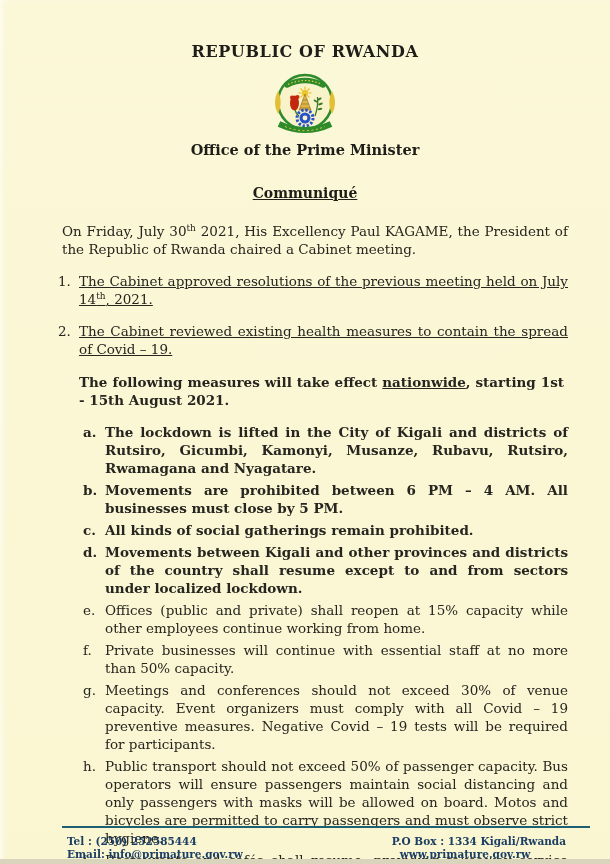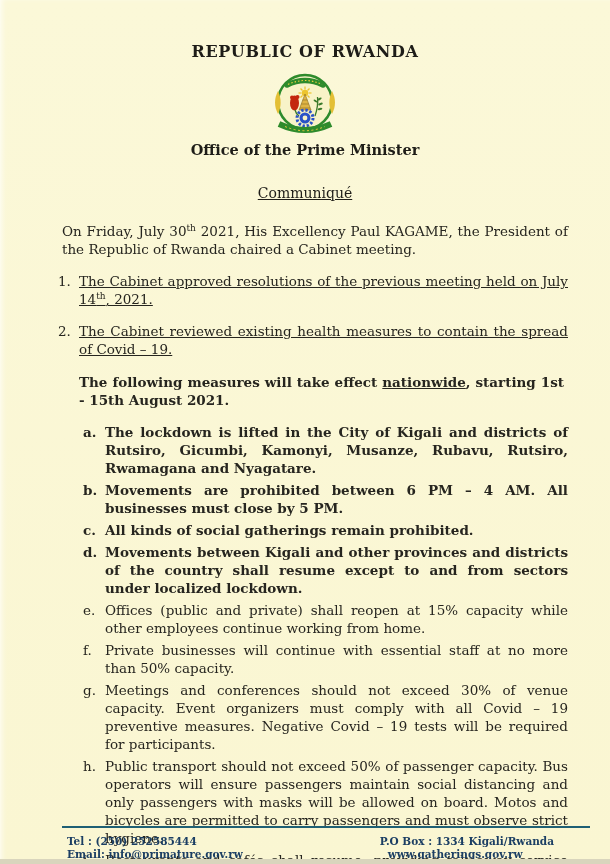--- a/index.html
+++ b/index.html
@@ -23,21 +23,21 @@
     margin:42px 0 5px; text-align:center;
     font-size:16px; font-weight:bold; letter-spacing:.6px; color:#1e1d18;
   }
   .emblem { display:block; margin:0 auto; width:78px; height:74px; }
   .office-title {
     margin:1px 0 0; text-align:center;
     font-size:14.5px; font-weight:bold; color:#1e1d18;
   }
   .communique-title {
     margin:27px 0 0; text-align:center;
-    font-size:14px; font-weight:normal; color:#1e1d18;
+    font-size:14px; font-weight:bold; color:#1e1d18;
   }
   .communique-title span { text-decoration:underline; }
   
   .content {
     margin:21px 42px 0 58px;
     font-size:13.5px; line-height:18px; text-align:justify;
   }
   .intro-par { margin:0 0 0 4px; }
   .num-item { display:flex; margin-top:14px; }
   .num-marker { width:21px; flex-shrink:0; }
@@ -51,21 +51,21 @@
   .let-text { flex:1; }
   .bold { font-weight:bold; }
   
   .footer {
     position:absolute; left:62px; right:20px; top:826px;
     border-top:2px solid #1e5f74; padding-top:7px;
     display:flex; justify-content:space-between;
     font-size:10.5px; font-weight:bold; line-height:13px; color:#1b3e63;
   }
   .footer-left { padding-left:5px; }
-  .footer-right { margin-right:36px; }
+  .footer-right { margin-right:24px; }
   .footer-right .site { margin-left:8px; }
   .link { text-decoration:underline; color:#1b3e63; }
   sup { font-size:9px; line-height:0; }
 </style>
 </head>
 <body>
 
 <div class="page">
 
   <h1 class="country-title">REPUBLIC OF RWANDA</h1>
@@ -186,18 +186,18 @@
     </div>
   </div>
 
   <div class="footer">
     <div class="footer-left">
       <div>Tel : (250) 252585444</div>
       <div><span>Email: </span><span class="link">info@primature.gov.rw</span></div>
     </div>
     <div class="footer-right">
       <div>P.O Box : 1334 Kigali/Rwanda</div>
-      <div class="site"><span class="link">www.gatherings.gov.rw</span></div>
+      <div class="site"><span class="link">www.primature.gov.rw</span></div>
     </div>
   </div>
 
   <div class="scan-bottom"></div>
 </div>
 
 </body></html>

